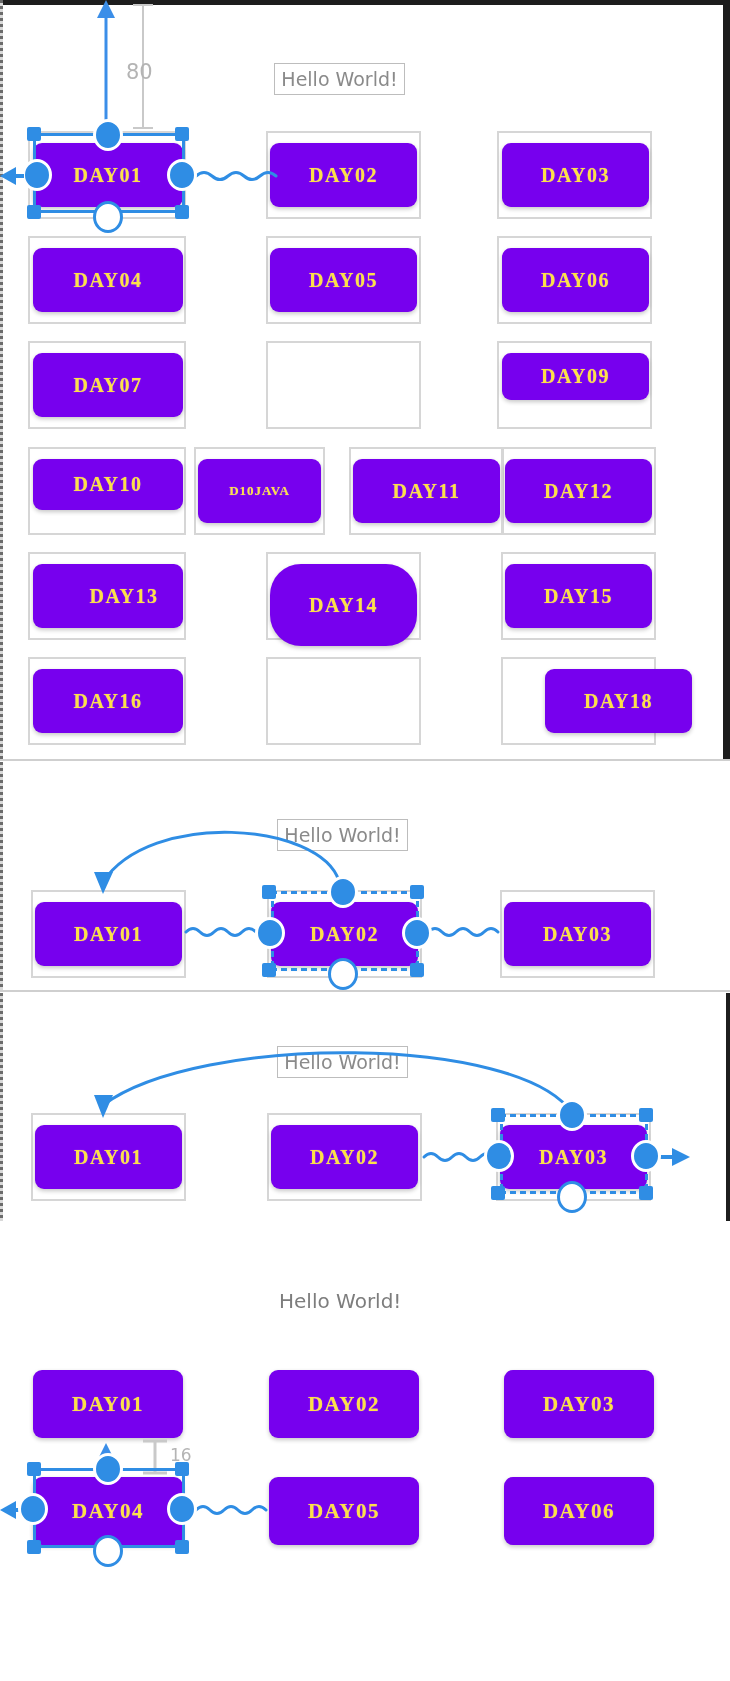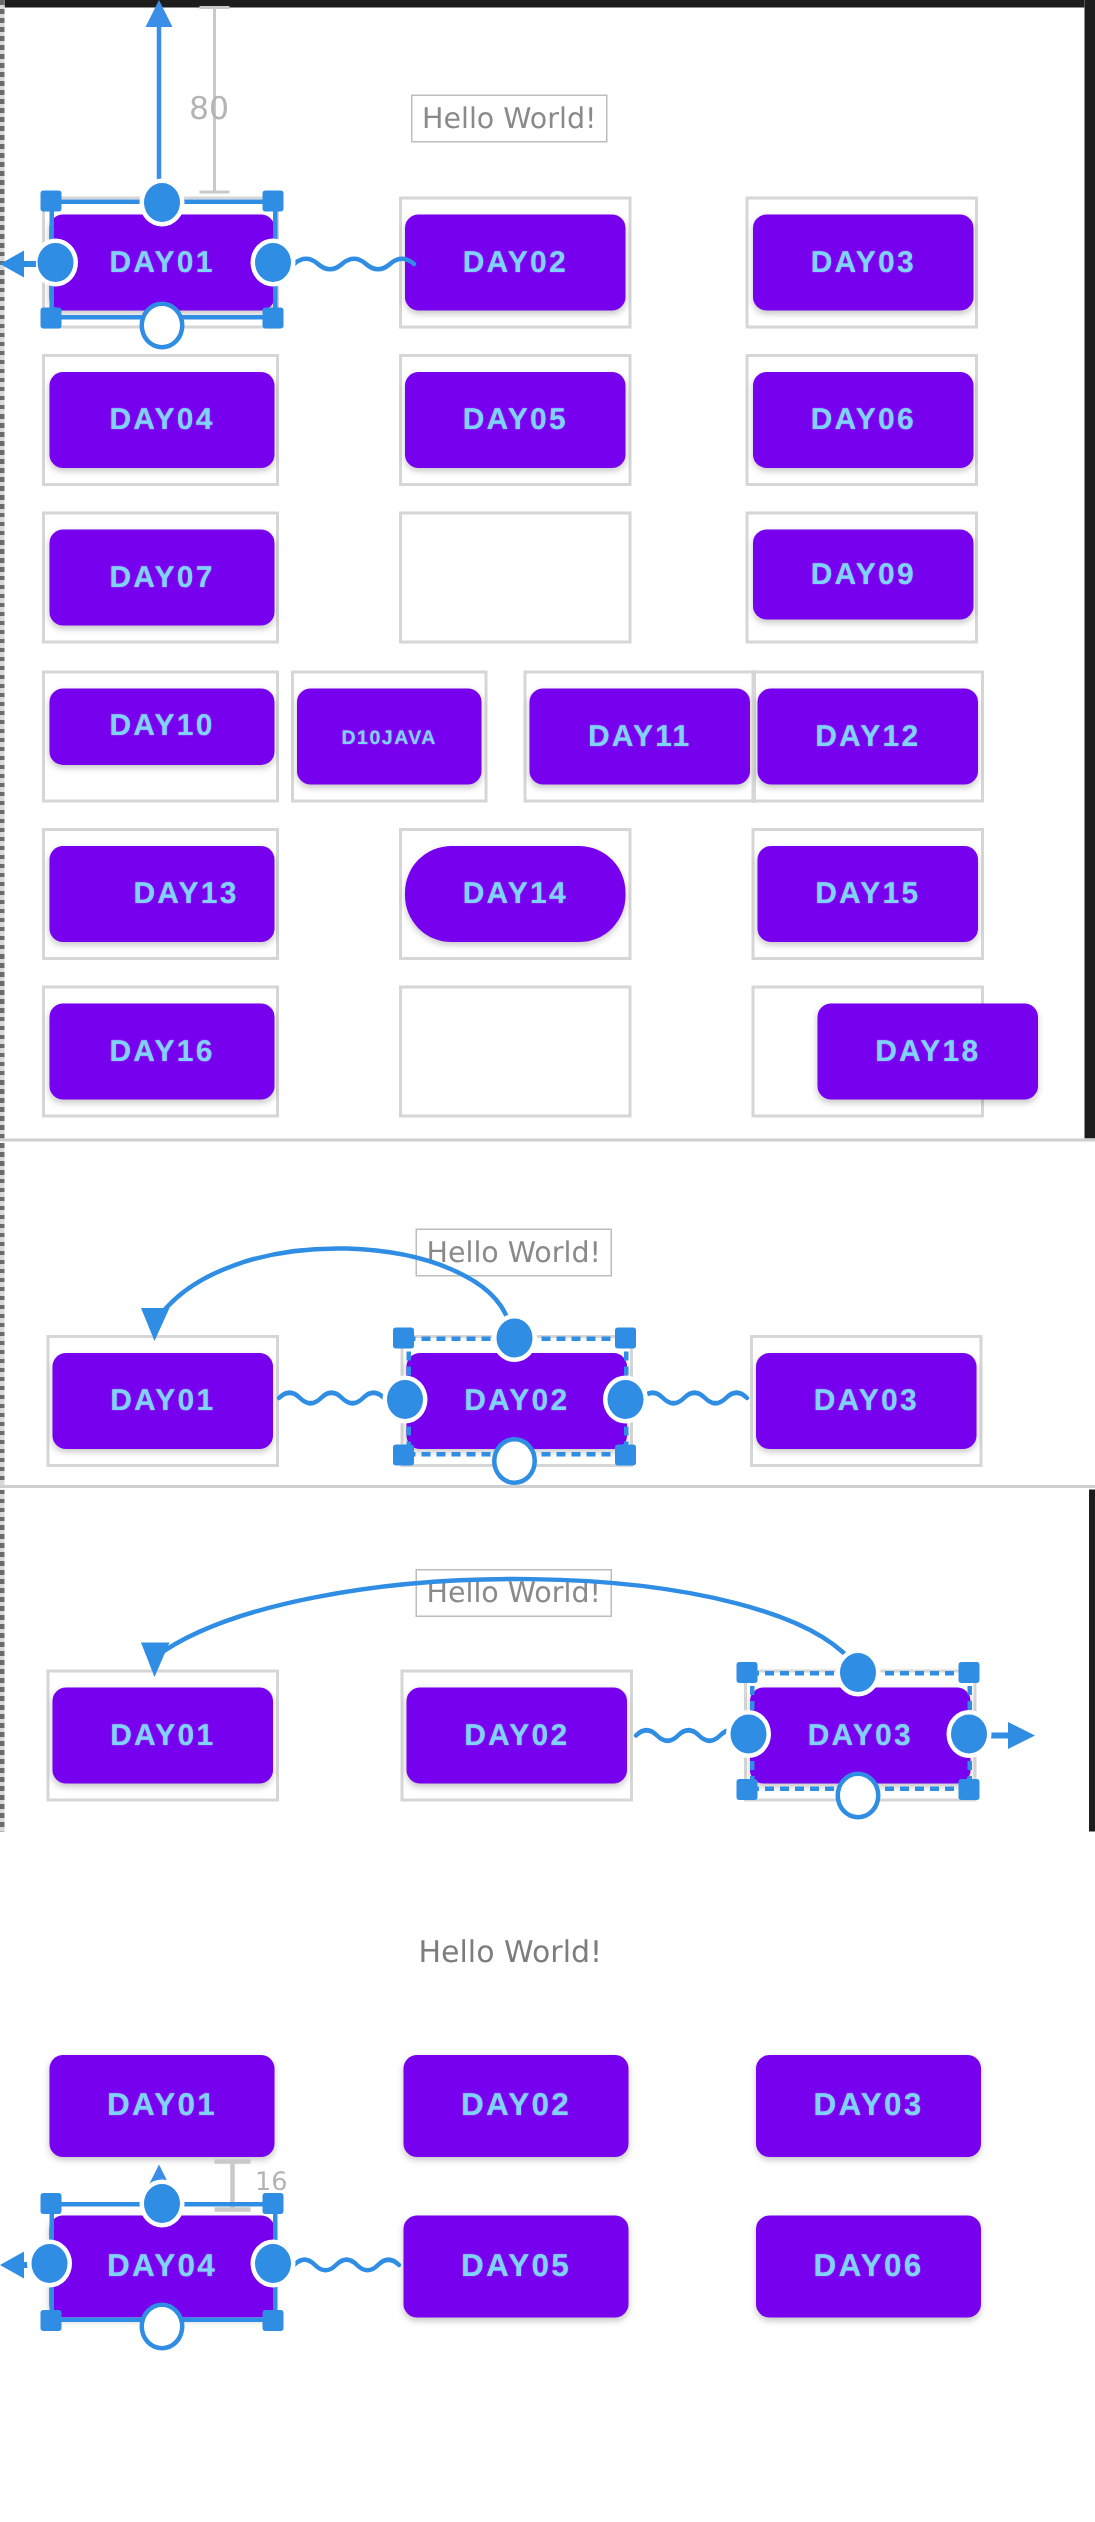--- a/index.html
+++ b/index.html
@@ -69,22 +69,22 @@
     position: absolute;
     background: #7700ee;
     border-radius: 9px;
     display: flex;
     align-items: center;
     justify-content: center;
     box-sizing: border-box;
     box-shadow: 0 2px 4px rgba(0,0,0,0.22);
   }
   .card-label {
-    color: #7dd3fc;
-    font-family: Liberation Sans, sans-serif;
+    color: #fde047;
+    font-family: Liberation Serif, serif;
     font-weight: bold;
     font-size: 20px;
     letter-spacing: 1.5px;
     white-space: nowrap;
     text-shadow: 0 0 1px rgba(255,255,255,0.5);
   }
   .card-label.small {
     font-size: 13px;
     letter-spacing: 1px;
   }
@@ -208,21 +208,21 @@
     <div class="card" style="left:502px; top:248px; width:147px; height:64px;">
       <span class="card-label">DAY06</span>
     </div>
 
     <div class="slot" style="left:28px; top:341px; width:158px; height:88px;"></div>
     <div class="card" style="left:33px; top:353px; width:150px; height:64px;">
       <span class="card-label">DAY07</span>
     </div>
     <div class="slot" style="left:266px; top:341px; width:155px; height:88px;"></div>
     <div class="slot" style="left:497px; top:341px; width:155px; height:88px;"></div>
-    <div class="card" style="left:502px; top:353px; width:147px; height:60px;">
+    <div class="card" style="left:502px; top:353px; width:147px; height:47px;">
       <span class="card-label">DAY09</span>
     </div>
 
     <div class="slot" style="left:28px; top:447px; width:158px; height:88px;"></div>
     <div class="card" style="left:33px; top:459px; width:150px; height:51px;">
       <span class="card-label">DAY10</span>
     </div>
     <div class="slot" style="left:194px; top:447px; width:131px; height:88px;"></div>
     <div class="card" style="left:198px; top:459px; width:123px; height:64px;">
       <span class="card-label small">D10JAVA</span>
@@ -234,21 +234,21 @@
     <div class="slot" style="left:501px; top:447px; width:155px; height:88px;"></div>
     <div class="card" style="left:505px; top:459px; width:147px; height:64px;">
       <span class="card-label">DAY12</span>
     </div>
 
     <div class="slot" style="left:28px; top:552px; width:158px; height:88px;"></div>
     <div class="card" style="left:33px; top:564px; width:150px; height:64px;padding-left:32px;">
       <span class="card-label">DAY13</span>
     </div>
     <div class="slot" style="left:266px; top:552px; width:155px; height:88px;"></div>
-    <div class="card" style="left:270px; top:564px; width:147px; height:64px;border-radius:31px;">
+    <div class="card" style="left:270px; top:564px; width:147px; height:82px;border-radius:31px;">
       <span class="card-label">DAY14</span>
     </div>
     <div class="slot" style="left:501px; top:552px; width:155px; height:88px;"></div>
     <div class="card" style="left:505px; top:564px; width:147px; height:64px;">
       <span class="card-label">DAY15</span>
     </div>
 
     <div class="slot" style="left:28px; top:657px; width:158px; height:88px;"></div>
     <div class="card" style="left:33px; top:669px; width:150px; height:64px;">
       <span class="card-label">DAY16</span>

